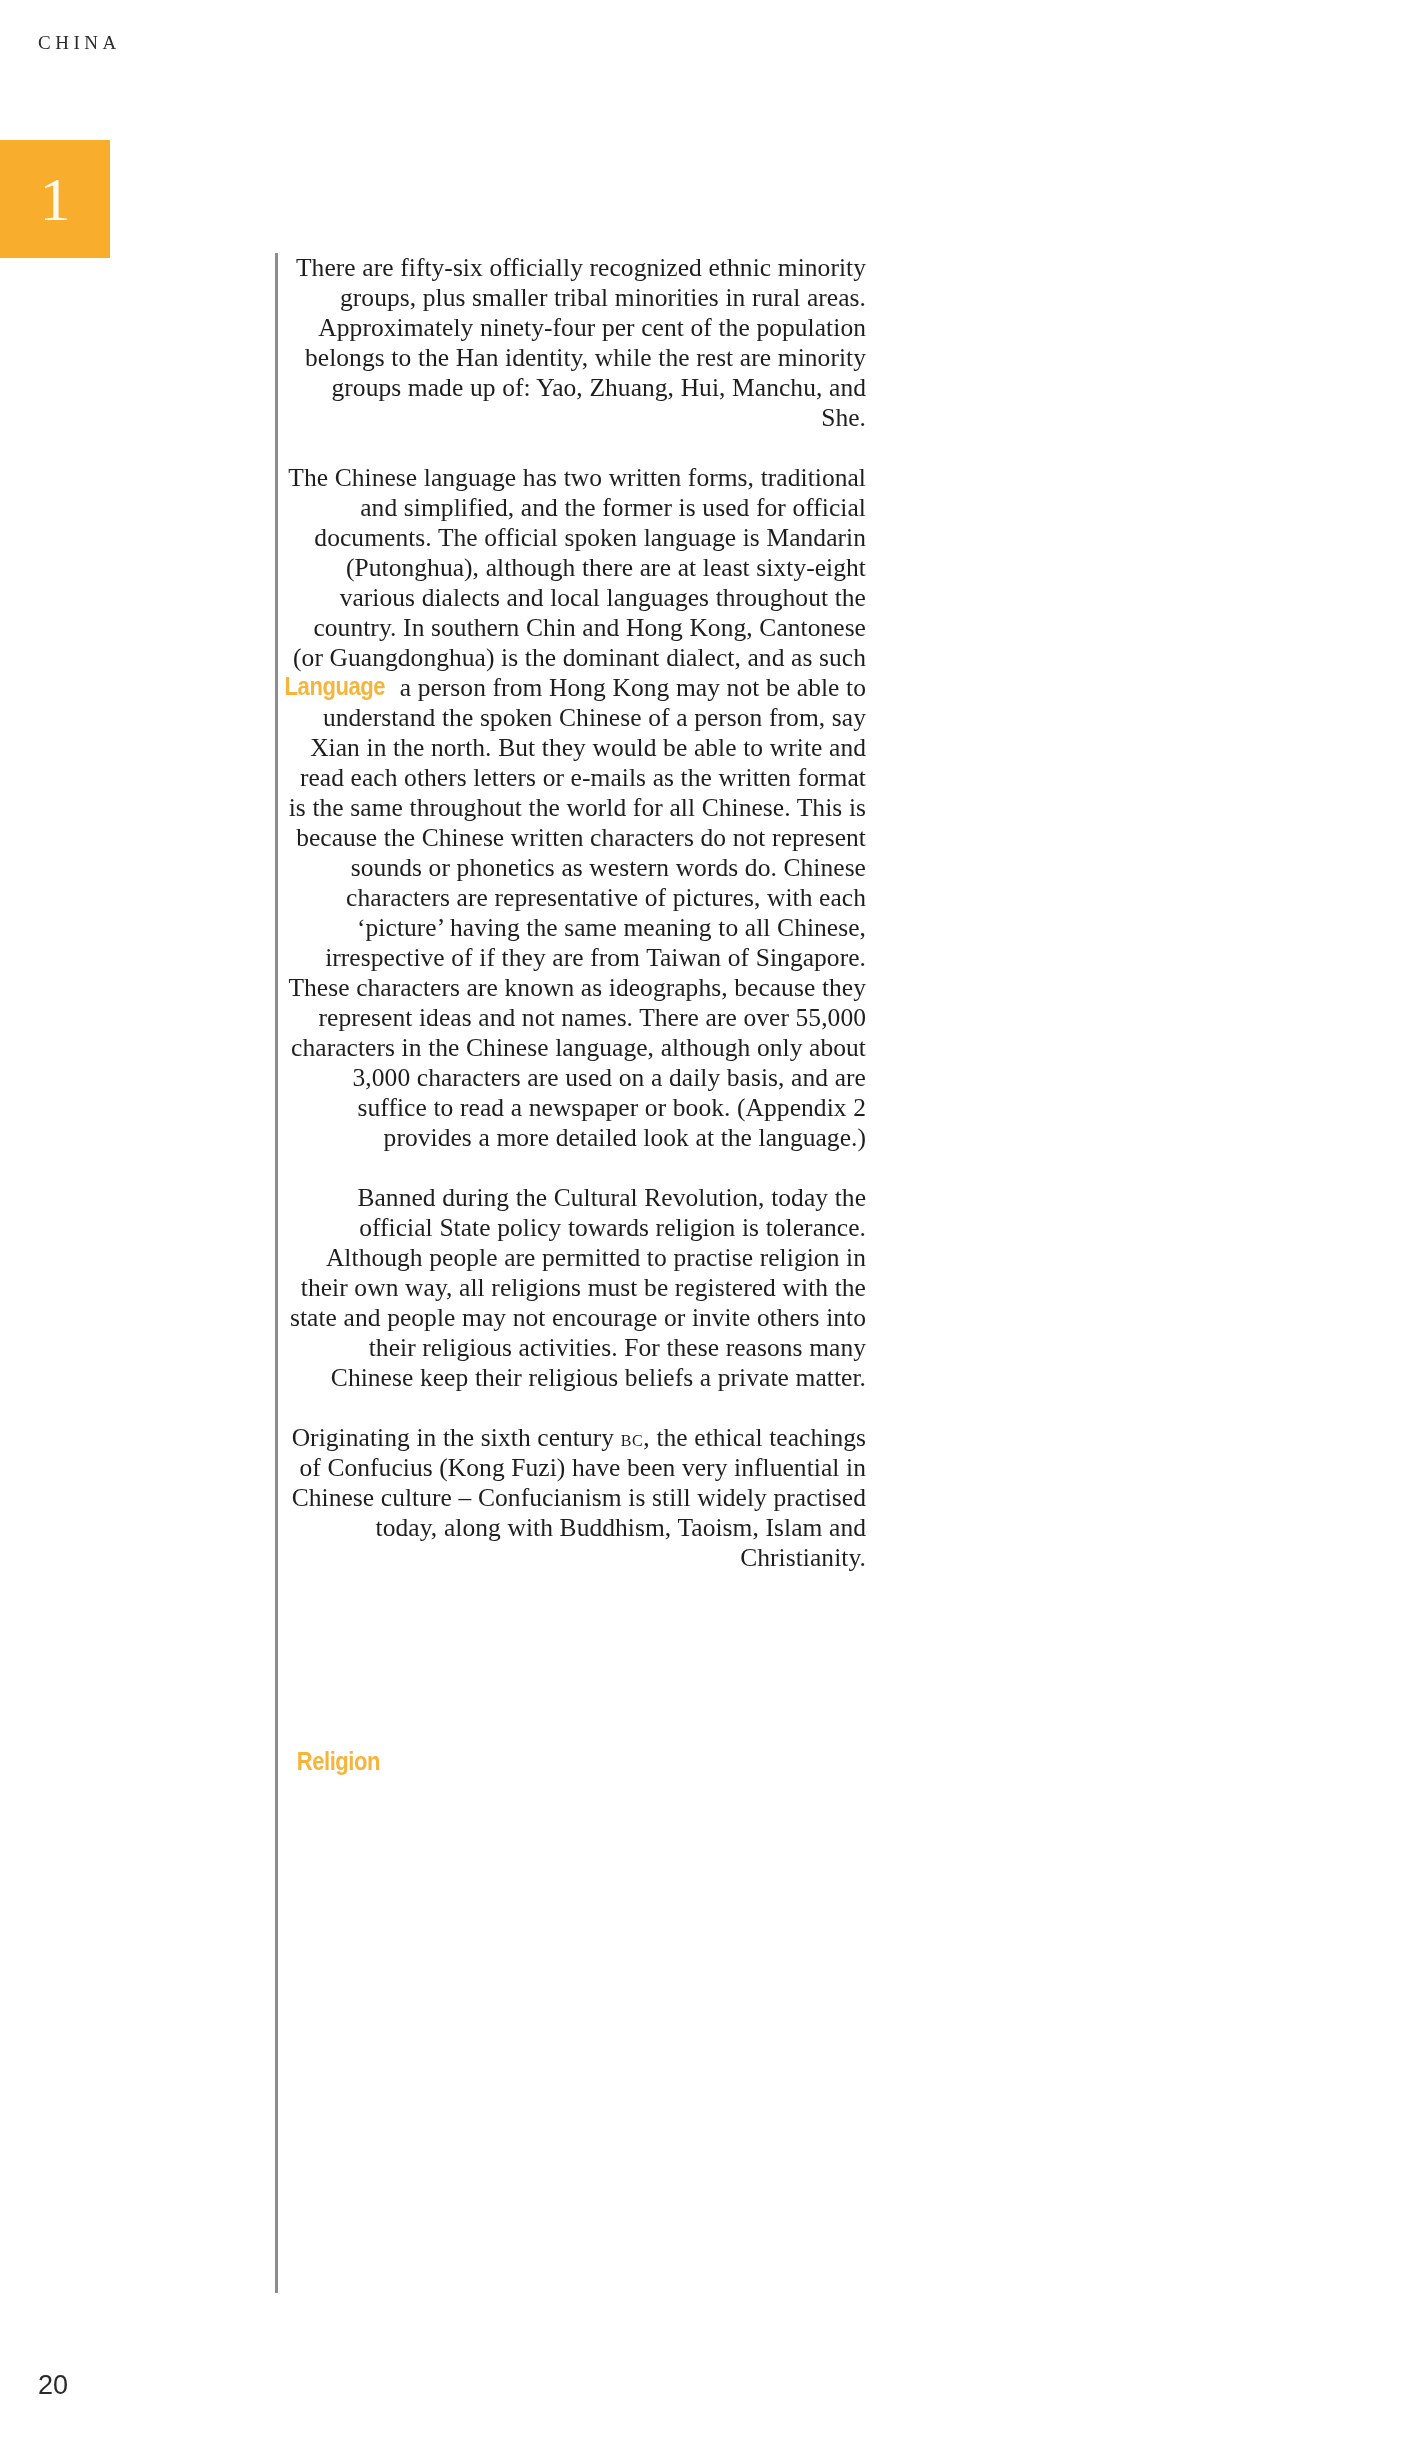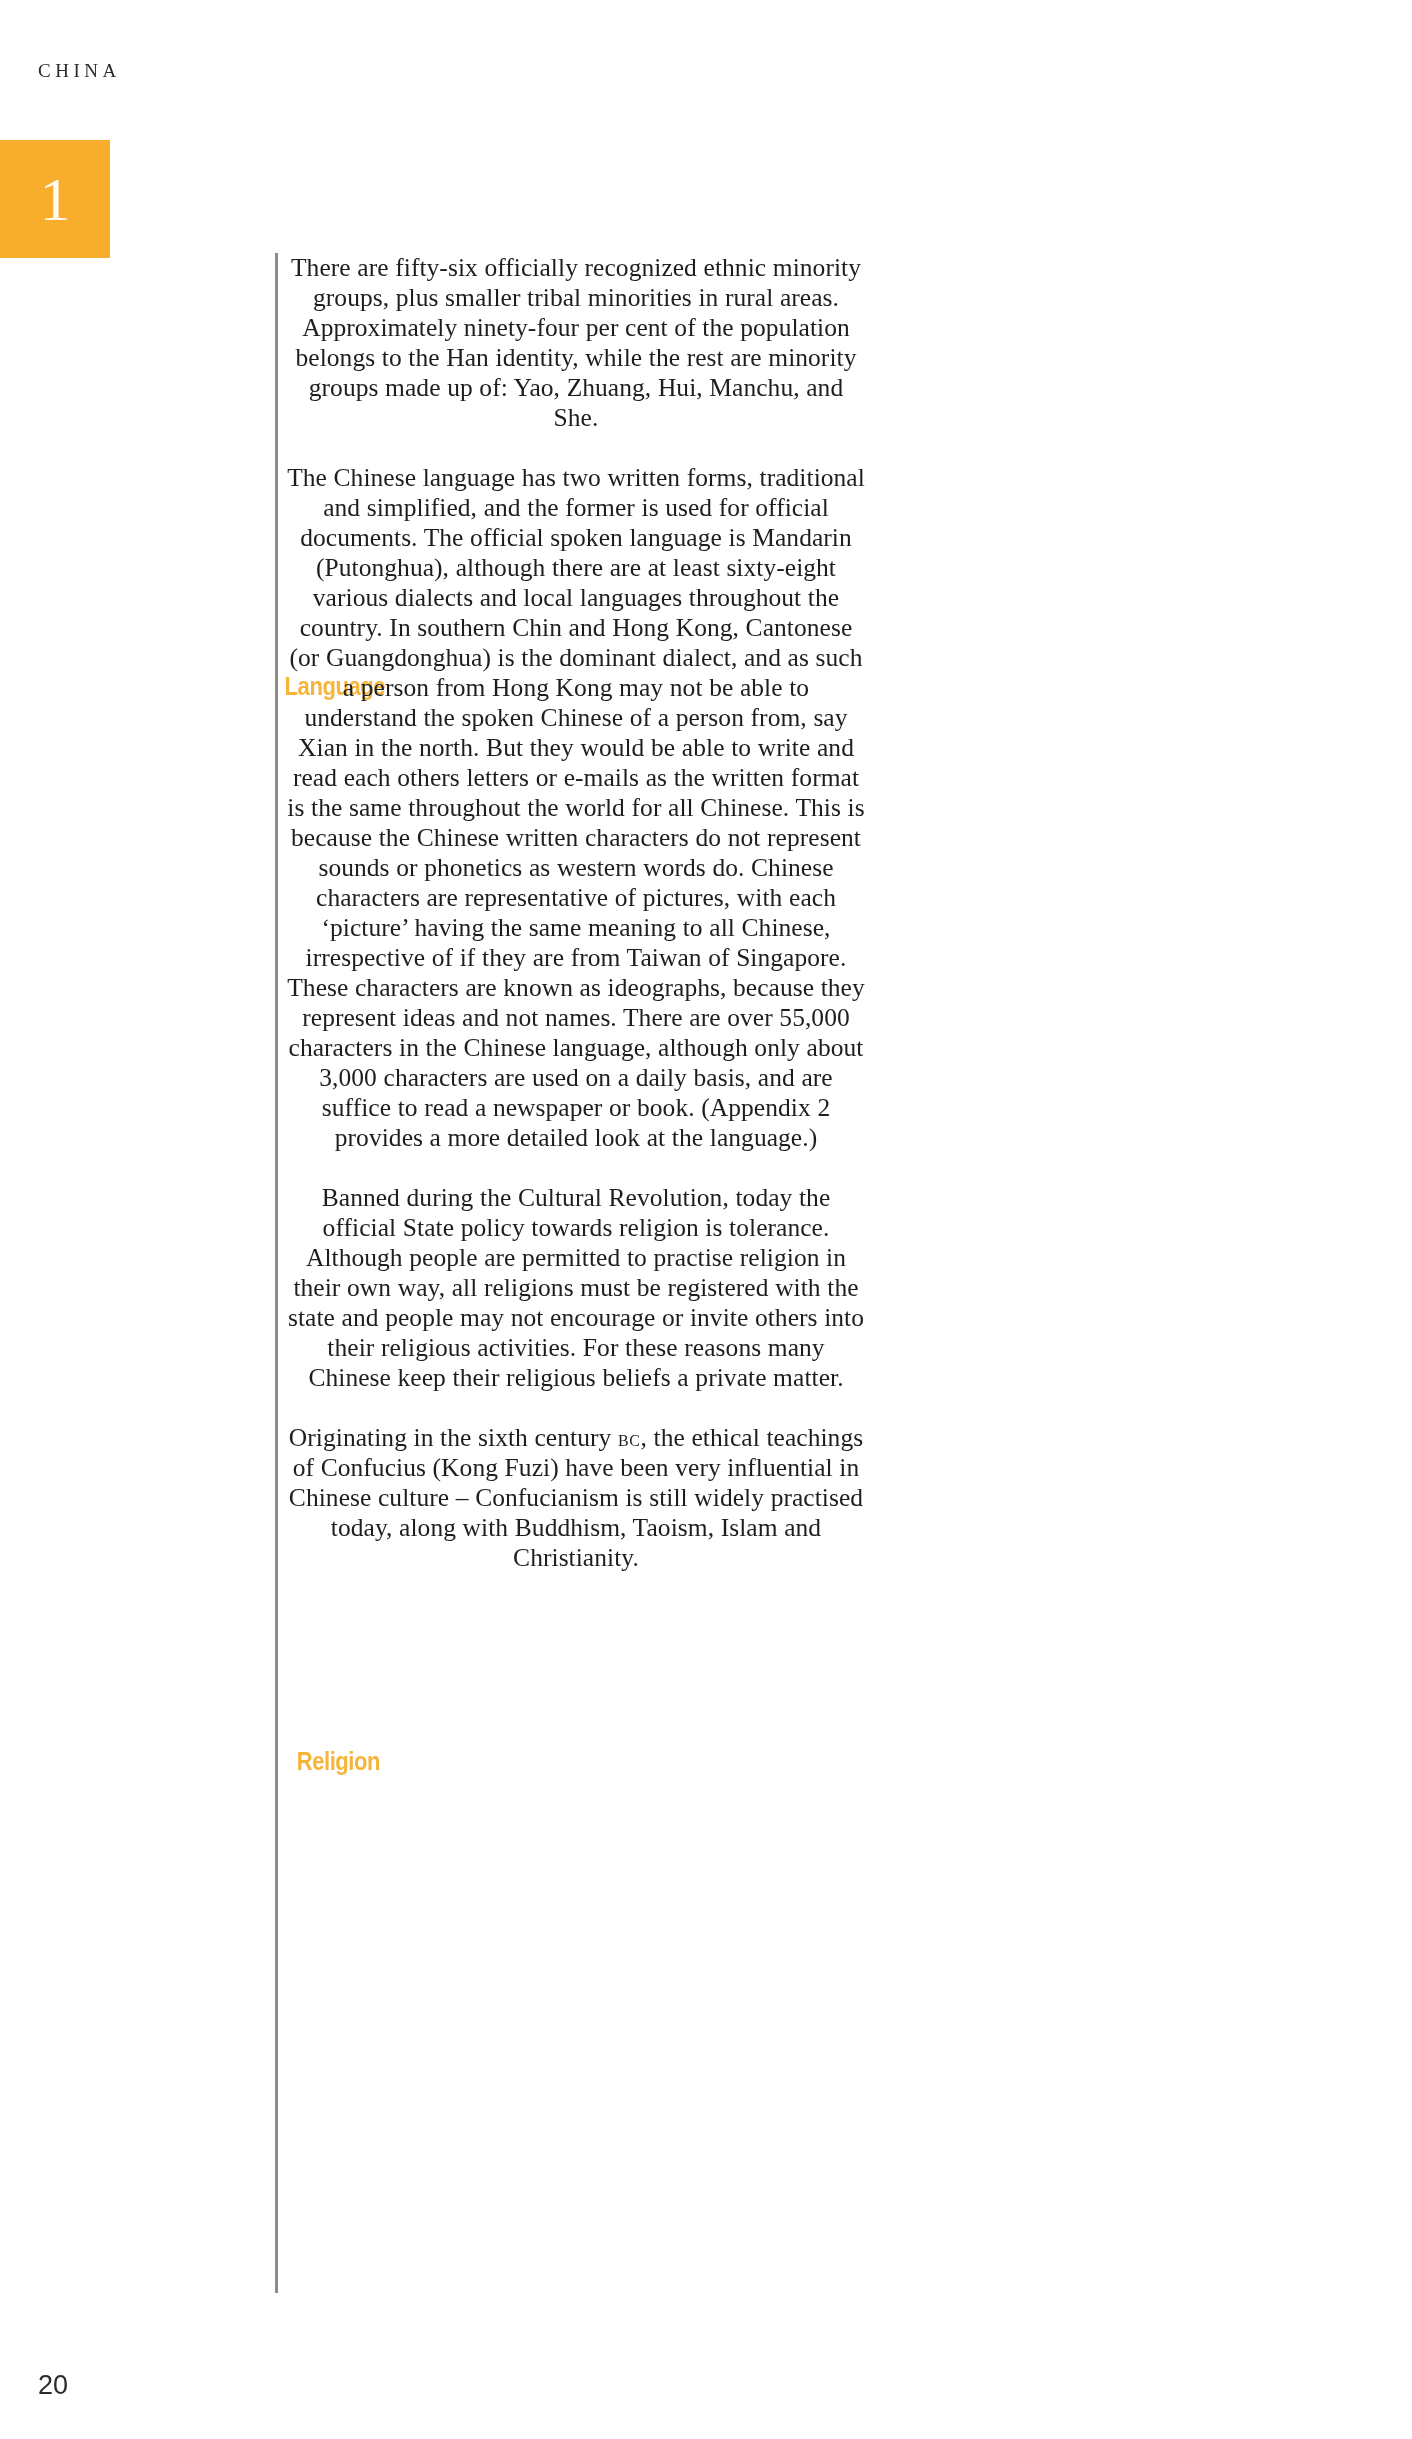--- a/index.html
+++ b/index.html
@@ -20,21 +20,20 @@
   
   #running-head {
     position: absolute;
     left: 38px;
     top: 32px;
     font-family: "Liberation Serif", "DejaVu Serif", serif;
     font-size: 19px;
     letter-spacing: 4.5px;
     color: #2b2b2b;
     white-space: nowrap;
-    margin-top: 28px;
   }
 
   
   #chapter-tab {
     position: absolute;
     left: 0;
     top: 140px;
     width: 110px;
     height: 118px;
     background: #f9ad2c;
@@ -83,21 +82,21 @@
   #text-column {
     position: absolute;
     left: 286px;
     top: 253px;
     width: 580px;
   }
   .body-paragraph {
     font-size: 25.5px;
     line-height: 30px;
     margin: 0 0 30px 0;
-    text-align: center;
+    text-align: right;
     color: #1e1e1e;
     letter-spacing: 0.05px;
     word-spacing: 0.2px;
   }
   .body-paragraph:last-child { margin-bottom: 7px; }
   .smallcaps {
     font-variant: small-caps;
     font-size: 0.92em;
     letter-spacing: 0.6px;
   }

